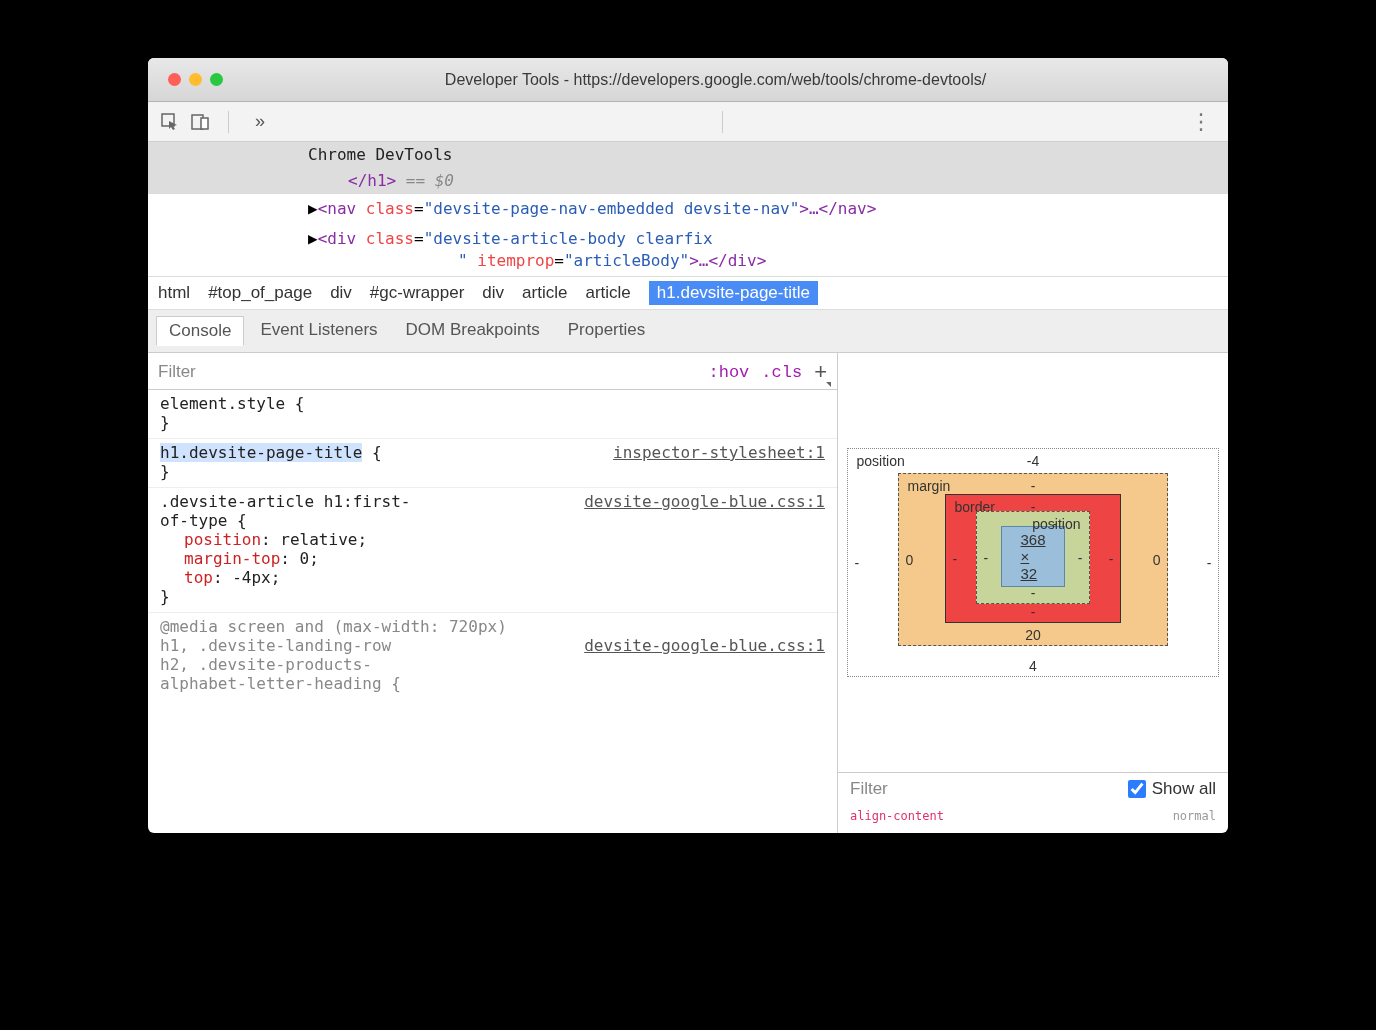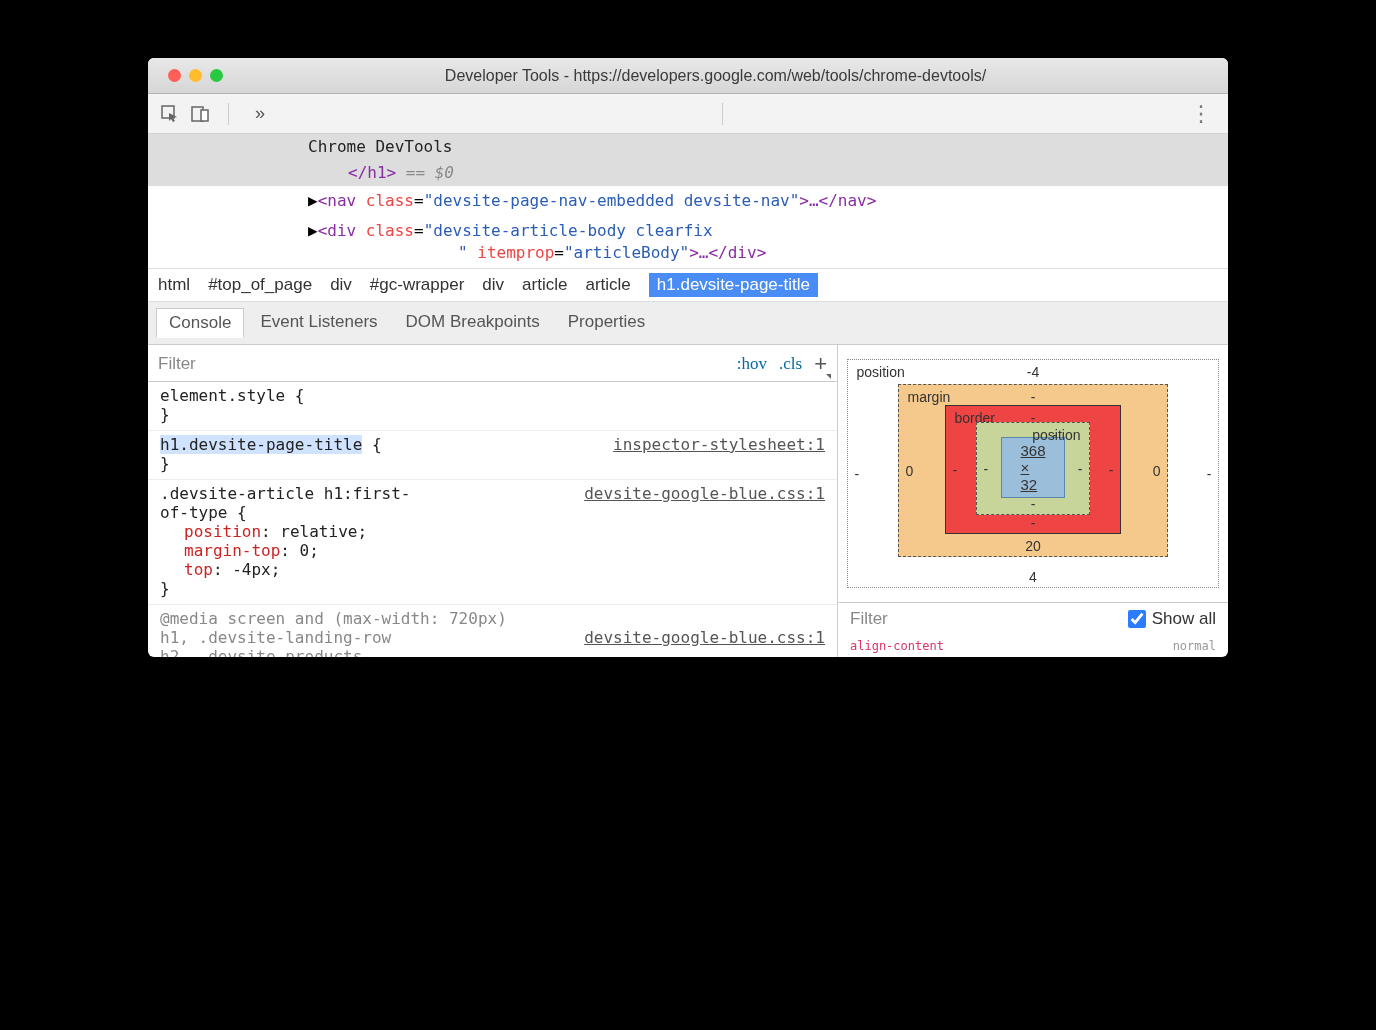--- a/index.html
+++ b/index.html
@@ -1,18 +1,18 @@
 <!DOCTYPE html>
 <html><head>
 <meta charset="utf-8">
 <style>
 * { box-sizing: border-box; margin: 0; padding: 0; }
 body { background: #000; font-family: "Helvetica Neue", Arial, sans-serif; width: 1376px; height: 1030px; display: flex; align-items: flex-start; justify-content: center; }
 .window { background: #fff; width: 1080px; margin-top: 58px; border-radius: 6px; box-shadow: 0 20px 50px rgba(0,0,0,.45); overflow: hidden; }
-.titlebar { height: 36px; display: flex; align-items: center; padding: 0 20px; background: linear-gradient(#e8e8e8,#d6d6d6); border-bottom: 1px solid #b3b3b3; }
+.titlebar { height: 44px; display: flex; align-items: center; padding: 0 20px; background: linear-gradient(#e8e8e8,#d6d6d6); border-bottom: 1px solid #b3b3b3; }
 .traffic { display: flex; gap: 8px; }
 .tl { width: 13px; height: 13px; border-radius: 50%; }
 .red { background:#ff5f57; } .yel { background:#ffbd2e; } .grn { background:#28c940; }
 .titletext { flex:1; text-align:center; font-size:16px; color:#3a3a3a; }
 .toolbar { height: 40px; display:flex; align-items:center; padding: 0 10px; border-bottom: 1px solid #d0d0d0; background:#f3f3f3; }
 .toolbar .iconbtn { width: 24px; height: 24px; display:flex; align-items:center; justify-content:center; color:#5a5a5a; margin-right:6px; }
 .toolbar .sep { width:1px; height:22px; background:#ccc; margin:0 10px; }
 .tabs { display:flex; gap: 22px; font-size:17px; color:#555; }
 .tab { padding: 0 2px 6px; cursor:pointer; }
 .tab.active { color:#333; border-bottom: 3px solid #3b82f6; }
@@ -25,25 +25,25 @@
 .tag { color:#8a2da5; } .attr{color:#ef4444;} .val{color:#2a5db5;} .txt{color:#222;} .eq{color:#888;}
 
 .breadcrumb { display:flex; align-items:center; gap:18px; padding: 4px 10px; border-top:1px solid #ddd; border-bottom:1px solid #ddd; font-size:17px; color:#333; background:#fff; }
 .breadcrumb .bcitem { cursor:pointer; }
 .breadcrumb .bcitem.sel { background:#4a8cf5; color:#fff; padding:2px 8px; }
 
 .subtabs { display:flex; gap: 4px; padding:6px 8px; background:#eee; border-bottom:1px solid #ccc; font-size:17px; color:#555;}
 .subtab { padding:4px 12px; cursor:pointer; }
 .subtab.active { background:#fff; border:1px solid #ccc; border-bottom:1px solid #fff; }
 
-.lower { display:flex; height: 312px; }
+.lower { display:flex; height: 480px; }
 .stylescol { flex:1; border-right:1px solid #ccc; display:flex; flex-direction:column; overflow:hidden;}
 .filterbar { display:flex; align-items:center; padding:6px 10px 4px; border-bottom:1px solid #ccc; color:#888; font-size:17px;}
 .filterbar .ftxt{flex:1;}
-.filterbar .fbtn{margin-left:12px; font-family:Liberation Serif, serif; color:#0369a1; cursor:pointer;}
+.filterbar .fbtn{margin-left:12px; font-family:Liberation Mono, monospace; color:#a21caf; cursor:pointer;}
 .filterbar .plus{font-size:22px; margin-left:12px; color:#555; position:relative;}
 .filterbar .plus::after{content:""; position:absolute; right:-4px; bottom:-2px; border-left:5px solid transparent; border-top:5px solid #666;}
 
 .rules { font-family: Menlo, Consolas, monospace; font-size:16px; color:#222; overflow:hidden;}
 .rule { padding:4px 12px 6px; border-bottom:1px solid #eee; }
 .rulehead { display:flex; justify-content:space-between;gap:47px; }
 .src{ color:#555; text-decoration: underline; }
 .selector{ }
 .selector .hl{ background:#cfe3ff; }
 .prop{color:#c22;} .pval{color:#222;}

